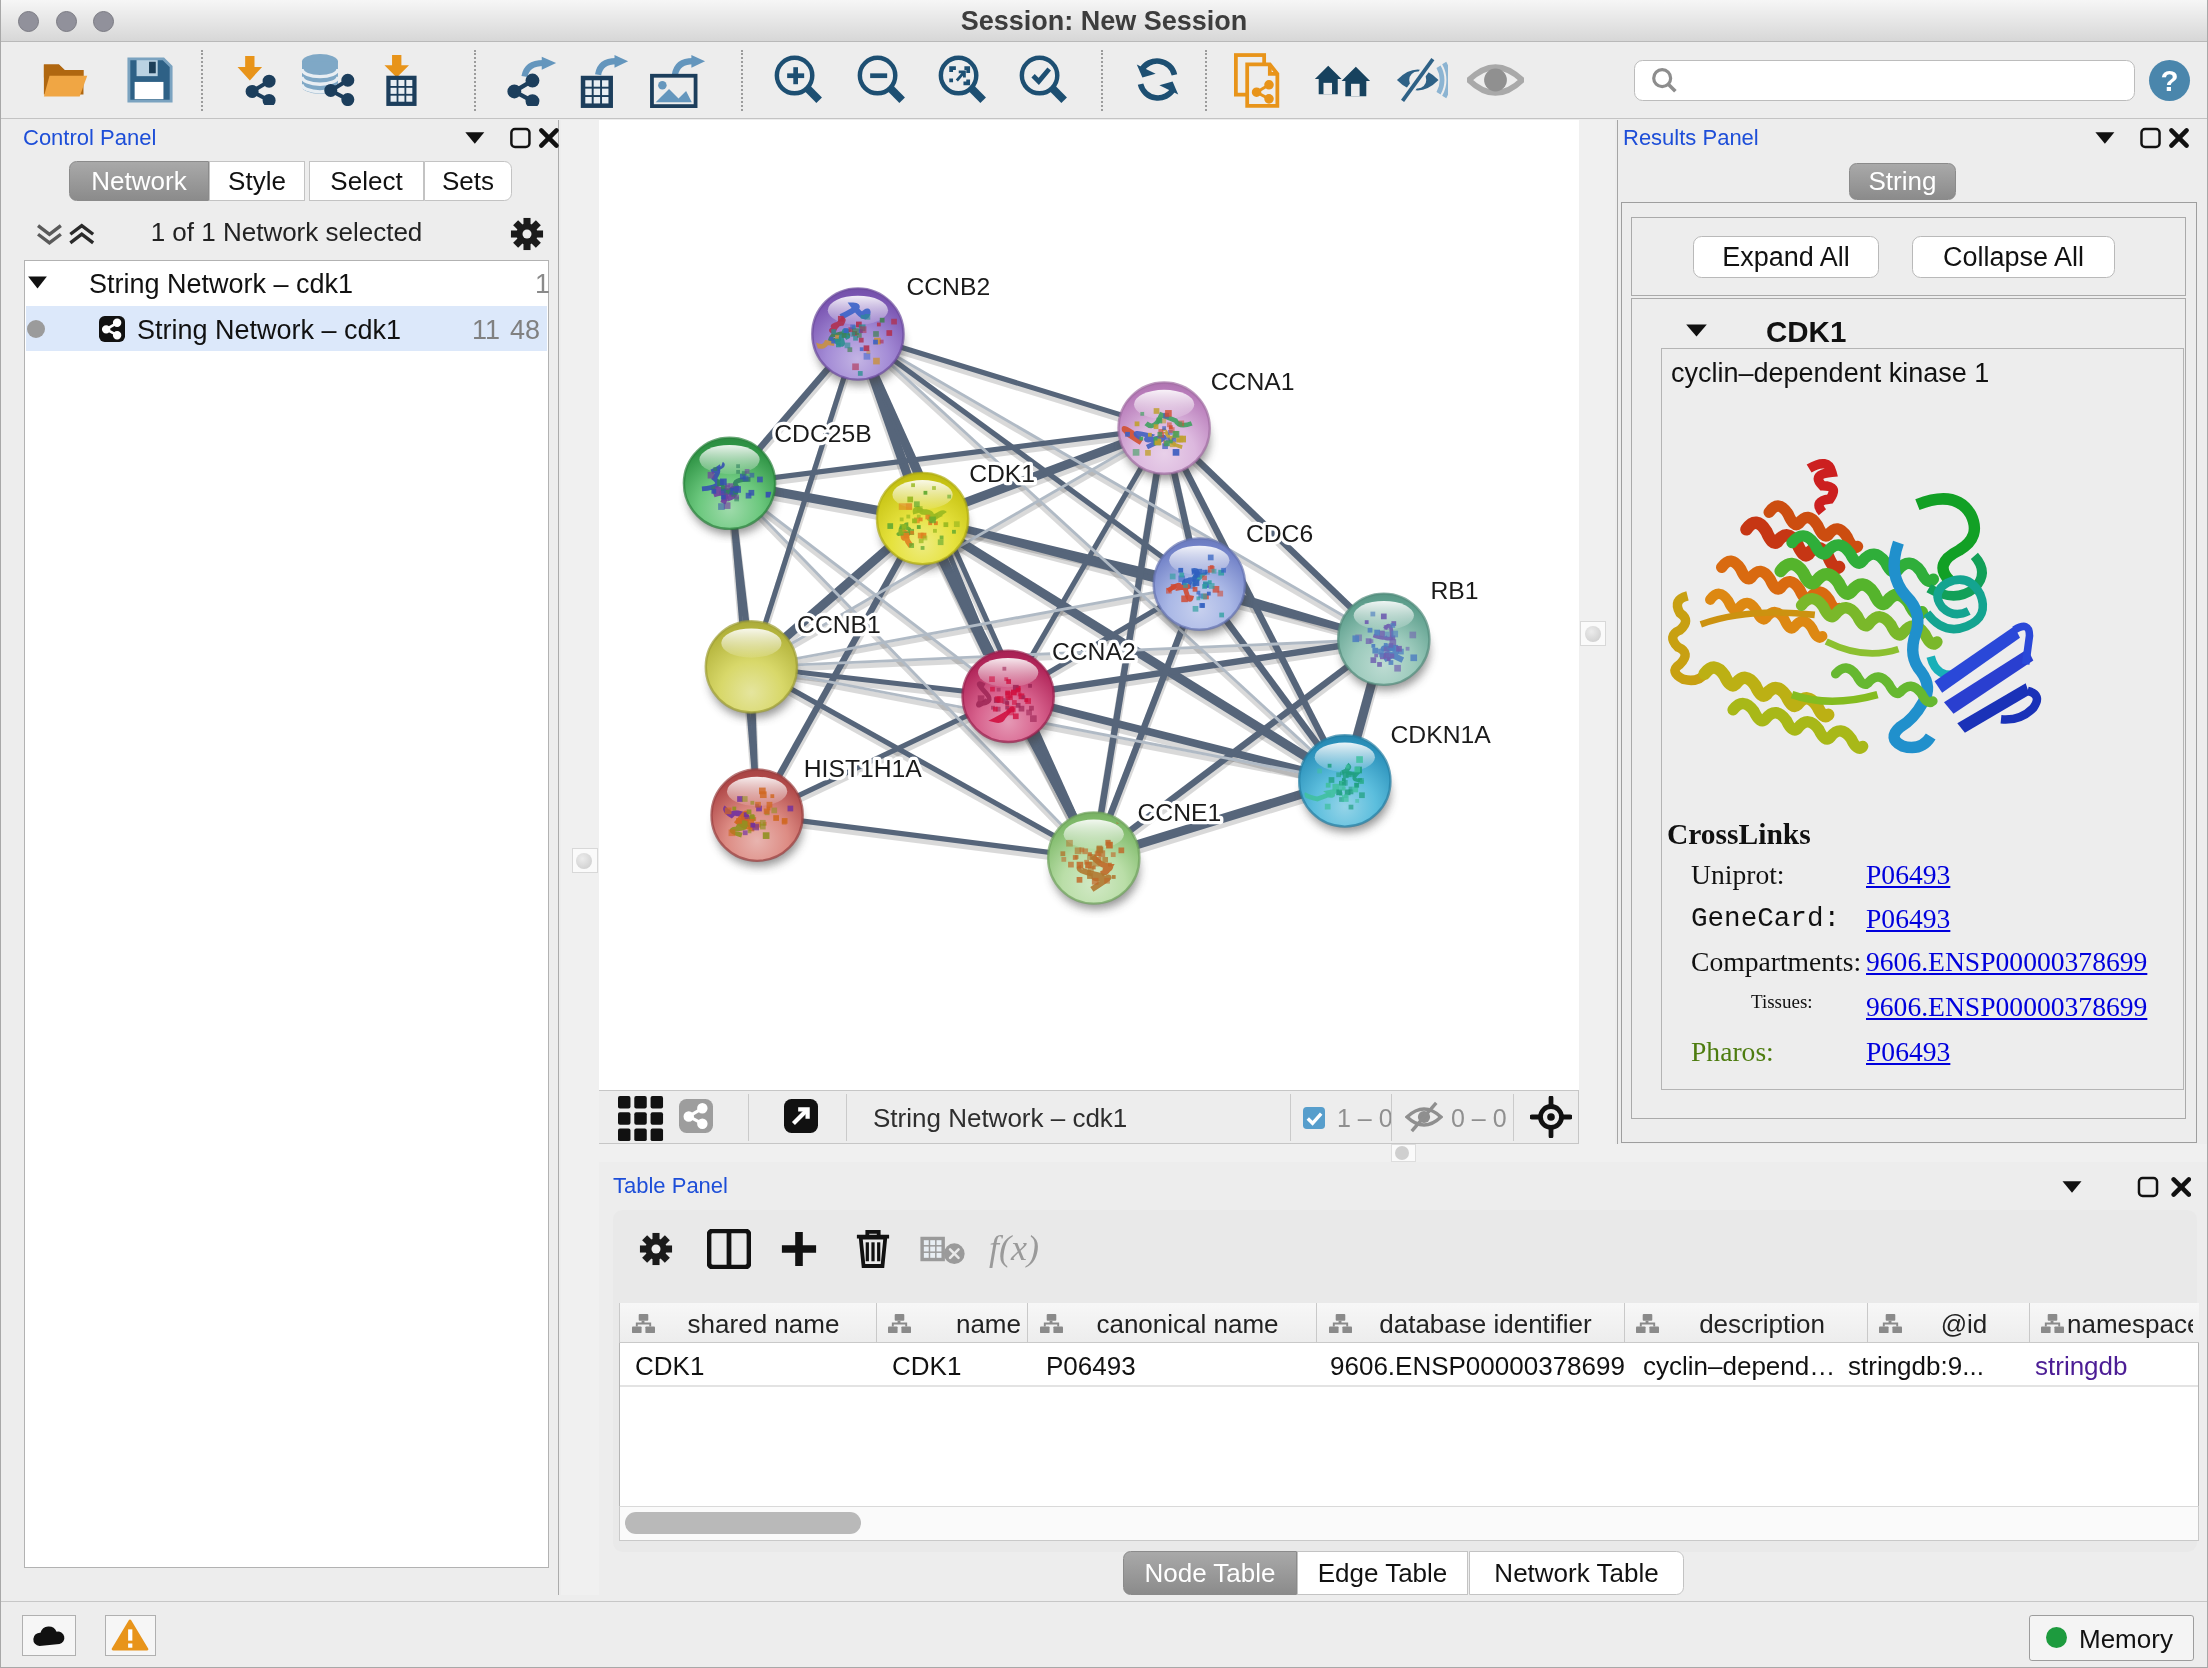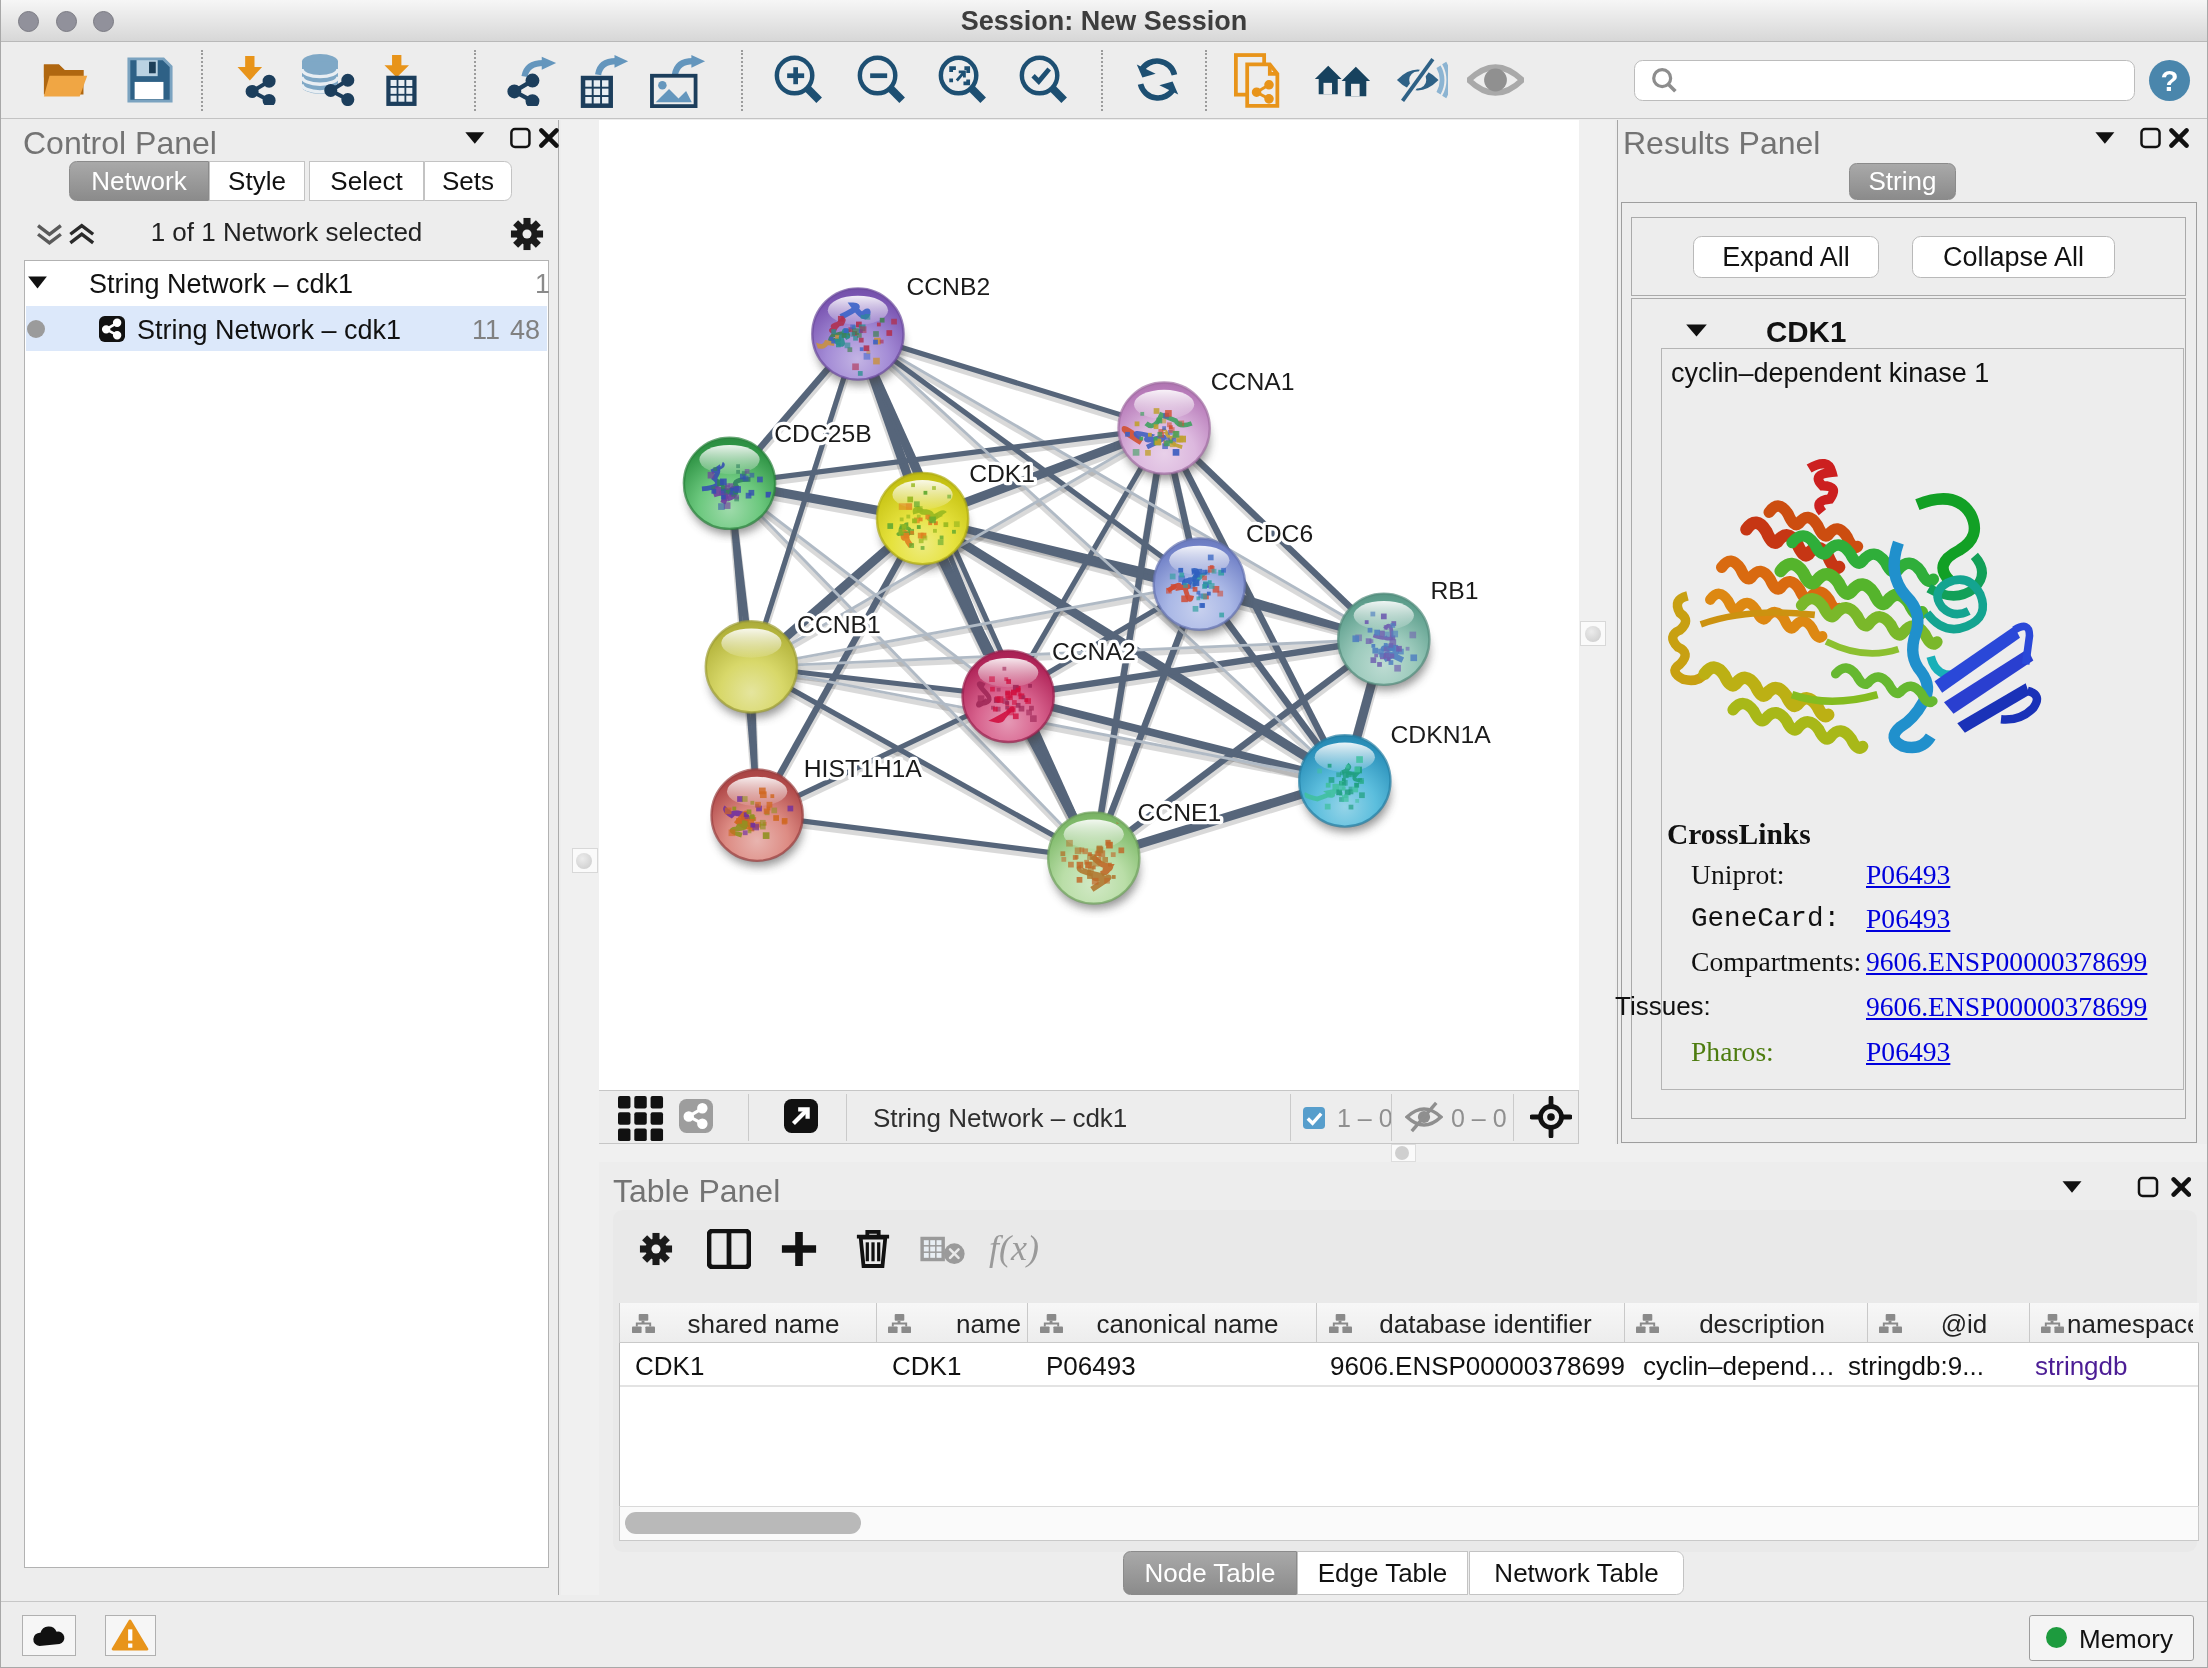--- a/index.html
+++ b/index.html
@@ -1,17 +1,17 @@
 <!DOCTYPE html>
 <html style="font-size:15px"><head><meta charset="utf-8"><style>
 *{margin:0;padding:0;box-sizing:border-box}
 html,body{width:2208px;height:1668px;overflow:hidden}
 body{font-family:"Liberation Sans",sans-serif;background:#ededed;position:relative}
 .abs{position:absolute}
-.panelhead{font-size:32px;color:#737373}
+.panelhead{font-size:22px;color:#1d4ed8}
 .tab{position:absolute;display:flex;align-items:center;justify-content:center;font-size:26px;color:#111;background:#fff;border:1px solid #c3c3c3;}
 .tabsel{background:linear-gradient(#a9a9a9,#8b8b8b);color:#fff;border-color:#8b8b8b}
 </style></head><body>
 <div class="abs" style="left:0;top:0;width:2208px;height:1668px;border:1.9px solid #a8a8a8;border-top:none;z-index:90;pointer-events:none"></div>
 <div class="abs" style="left:0;top:0;width:2208px;height:42px;background:linear-gradient(#f6f6f6,#d7d7d7);border-bottom:1.9px solid #b9b9b9">
     <div class="abs" style="left:18px;top:10.5px;width:21px;height:21px;border-radius:50%;background:#91919b;border:1px solid #7b7b83"></div>
     <div class="abs" style="left:56px;top:10.5px;width:21px;height:21px;border-radius:50%;background:#91919b;border:1px solid #7b7b83"></div>
     <div class="abs" style="left:93px;top:10.5px;width:21px;height:21px;border-radius:50%;background:#91919b;border:1px solid #7b7b83"></div>
     <div class="abs" style="left:0;top:0;width:2208px;height:42px;display:flex;align-items:center;justify-content:center;font-size:27px;font-weight:600;color:#3d3d3d">Session: New Session</div>
   </div>
@@ -1067,21 +1067,21 @@
     <path d="M176 196 q40 20 76 8" fill="none" stroke="#8cc030" stroke-width="7"></path>
     <path d="M186 230 q 11.0 -13 22 1.6 q 6.6 13 12.100000000000001 8 q 11.0 -13 22 1.6 q 6.6 13 12.100000000000001 8 q 11.0 -13 22 1.6 q 6.6 13 12.100000000000001 8" fill="none" stroke="#66b830" stroke-width="10" stroke-linecap="round"></path>
   </svg>
 <div class="abs" style="left:1667px;top:818px;font-family:'Liberation Serif',serif;font-size:29.5px;font-weight:bold;color:#111">CrossLinks</div>
 <div class="abs" style="left:1691px;top:859px;font-family:'Liberation Serif',serif;font-size:27.6px;color:#111">Uniprot:</div>
 <div class="abs" style="left:1866px;top:859px;font-family:'Liberation Serif',serif;font-size:27.6px;color:#0000dd;text-decoration:underline">P06493</div>
 <div class="abs" style="left:1691px;top:903px;font-family:Liberation Mono, monospace;font-size:27.6px;color:#111">GeneCard:</div>
 <div class="abs" style="left:1866px;top:903px;font-family:'Liberation Serif',serif;font-size:27.6px;color:#0000dd;text-decoration:underline">P06493</div>
 <div class="abs" style="left:1691px;top:946px;font-family:'Liberation Serif',serif;font-size:27.6px;color:#111">Compartments:</div>
 <div class="abs" style="left:1866px;top:946px;font-family:'Liberation Serif',serif;font-size:27.6px;color:#0000dd;text-decoration:underline">9606.ENSP00000378699</div>
-<div class="abs" style="left:1615px;top:991px;font-family:Liberation Sans, sans-serif;font-size:26px;color:#111">Tissues:</div>
+<div class="abs" style="left:1751px;top:991px;font-family:Liberation Serif, serif;font-size:19px;color:#111">Tissues:</div>
 <div class="abs" style="left:1866px;top:991px;font-family:'Liberation Serif',serif;font-size:27.6px;color:#0000dd;text-decoration:underline">9606.ENSP00000378699</div>
 <div class="abs" style="left:1691px;top:1036px;font-family:'Liberation Serif',serif;font-size:27.6px;color:#4d7c0f">Pharos:</div>
 <div class="abs" style="left:1866px;top:1036px;font-family:'Liberation Serif',serif;font-size:27.6px;color:#0000dd;text-decoration:underline">P06493</div>
 <div class="abs panelhead" style="left:613px;top:1173px">Table Panel</div>
 <svg width="143" height="38" viewBox="0 0 150 40" style="position:absolute;left:2048px;top:1168px">
     <path d="M15.0 14.0 h20 L25 26.0 z" fill="#111"></path>
     <rect x="95.5" y="10.5" width="19" height="19" rx="3.8000000000000003" fill="none" stroke="#111" stroke-width="2.6"></rect>
     <g stroke="#111" stroke-width="4.8" stroke-linecap="round">
       <line x1="132.0" y1="12.0" x2="148.0" y2="28.0"></line>
       <line x1="148.0" y1="12.0" x2="132.0" y2="28.0"></line>

